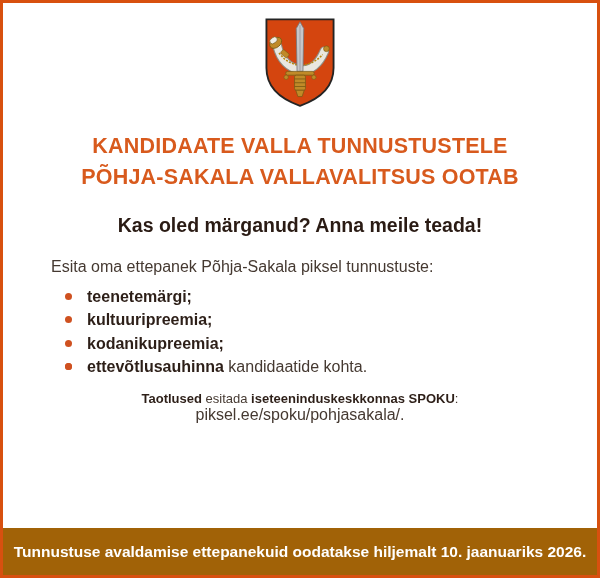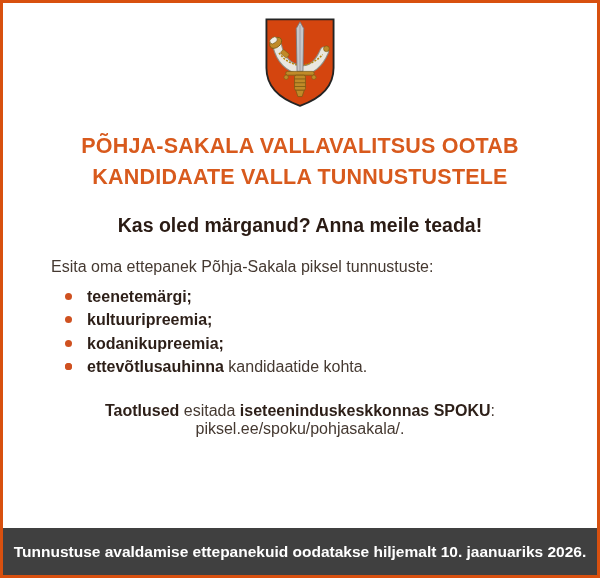--- a/index.html
+++ b/index.html
@@ -52,36 +52,36 @@
   ul.awards li .bullet-dot {
     position: absolute;
     left: 0; top: 8px;
     width: 7px; height: 7px;
     border-radius: 50%;
     background: #cf5120;
   }
   ul.awards li .regular { font-weight: 400; color: #453931; }
 
   .submission {
-    margin-top: 23px;
+    margin-top: 12px;
     text-align: center;
-    font-size: 16px;
+    font-size: 13px;
     color: #453931;
   }
   .submission .b { font-weight: 700; color: #2d1f18; }
   .url-line {
     text-align: center;
     font-size: 16px;
     color: #453931;
   }
   .footer-bar {
     position: absolute;
     left: 0; right: 0; bottom: 0;
     height: 47px;
-    background: #404040;
+    background: #a16207;
     color: #ffffff;
     font-weight: 700;
     font-size: 15.5px;
     display: flex;
     align-items: center;
     justify-content: center;
   }
 </style>
 </head>
 <body>
@@ -115,22 +115,22 @@
       <rect x="38.5" y="70.5" width="13" height="18" rx="2" fill="#c08a28" stroke="#7a5a14" stroke-width="0.9"></rect>
       <line x1="38.5" y1="75" x2="51.5" y2="75" stroke="#7a5a14" stroke-width="1"></line>
       <line x1="38.5" y1="79.5" x2="51.5" y2="79.5" stroke="#7a5a14" stroke-width="1"></line>
       <line x1="38.5" y1="84" x2="51.5" y2="84" stroke="#7a5a14" stroke-width="1"></line>
 
       <path d="M40,88.5 L50,88.5 L47.5,96 L42.5,96 Z" fill="#c08a28" stroke="#7a5a14" stroke-width="0.9"></path>
     </svg>
   </div>
 
   <div class="heading">
+    <div>KANDIDAATE VALLA TUNNUSTUSTELE</div>
     <div>PÕHJA-SAKALA VALLAVALITSUS OOTAB</div>
-    <div>KANDIDAATE VALLA TUNNUSTUSTELE</div>
   </div>
 
   <div class="subtitle">Kas oled märganud? Anna meile teada!</div>
 
   <div class="intro">Esita oma ettepanek Põhja-Sakala piksel tunnustuste:</div>
 
   <ul class="awards">
     <li>
       <span class="bullet-dot"></span>
       <span>teenetemärgi;</span><span class="regular"></span>

